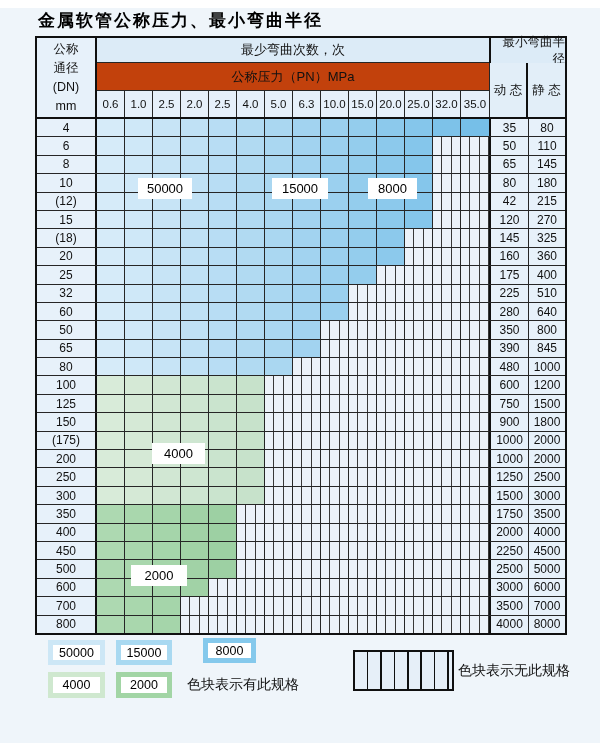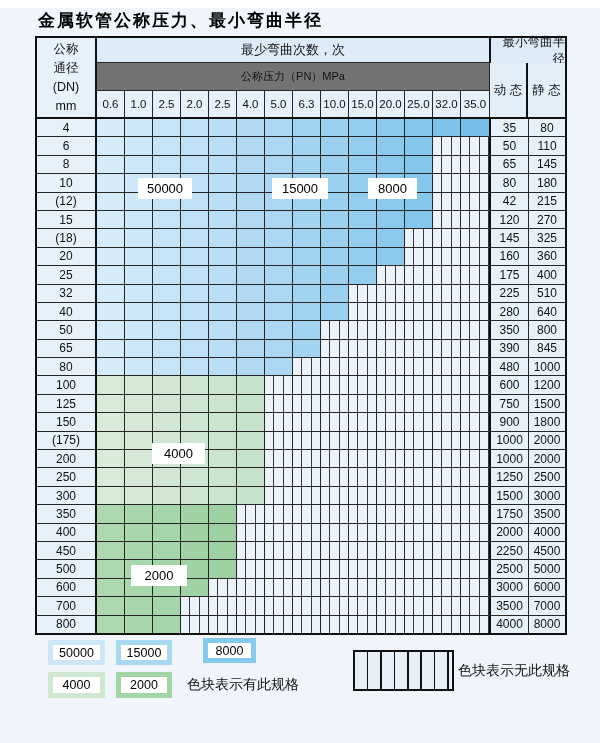--- a/index.html
+++ b/index.html
@@ -18,21 +18,21 @@
            font-size:12.5px;color:#111;line-height:19px;}
   .head-right{flex:1;display:flex;flex-direction:column;}
   .head-row1{height:25px;display:flex;}
   .bend-count{width:392px;display:flex;align-items:center;justify-content:center;
               font-size:13px;color:#111;background:#dcebf7;border-bottom:1px solid #262626;}
   .min-radius{width:76px;border-left:2px solid #101010;display:flex;align-items:center;justify-content:center;
               font-size:12.5px;color:#111;background:#dcebf7;}
   .head-row23{flex:1;display:flex;}
   .press-block{width:392px;display:flex;flex-direction:column;}
   .press-title{height:28px;display:flex;align-items:center;justify-content:center;
-               font-size:11px;color:#111;background:#737373;border-bottom:1px solid #262626;}
+               font-size:13px;color:#111;background:#c2410c;border-bottom:1px solid #262626;}
   .press-vals{flex:1;display:flex;}
   .pv-cell{flex:0 0 28px;display:flex;align-items:center;justify-content:center;
            font-size:11.5px;color:#111;background:#e6f0fa;border-right:1px solid #262626;}
   .pv-cell:last-child{border-right:none;}
   .sd-head{display:flex;align-items:center;justify-content:center;font-size:12.5px;color:#111;background:#e2eef8;}
   .static-head{width:39px;border-left:2px solid #101010;}
   .dynamic-head{width:37px;border-left:1px solid #262626;}
   .tbody{display:flex;flex-direction:column;height:514px;}
   .trow{flex:1;display:flex;border-bottom:1px solid #262626;}
   .trow:last-child{border-bottom:none;}
@@ -288,21 +288,21 @@
           <div class="pn-cell" style="background: rgb(155, 208, 239);"></div>
           <div class="pn-cell hatch"></div>
           <div class="pn-cell hatch"></div>
           <div class="pn-cell hatch"></div>
           <div class="pn-cell hatch"></div>
           <div class="pn-cell last-pn hatch"></div>
           <div class="static-cell">225</div>
           <div class="dynamic-cell">510</div>
         </div>
         <div class="trow">
-          <div class="dn-cell">40</div>
+          <div class="dn-cell">60</div>
           <div class="pn-cell" style="background: rgb(214, 235, 249);"></div>
           <div class="pn-cell" style="background: rgb(207, 232, 248);"></div>
           <div class="pn-cell" style="background: rgb(199, 228, 246);"></div>
           <div class="pn-cell" style="background: rgb(192, 225, 245);"></div>
           <div class="pn-cell" style="background: rgb(184, 221, 244);"></div>
           <div class="pn-cell" style="background: rgb(177, 218, 242);"></div>
           <div class="pn-cell" style="background: rgb(170, 215, 241);"></div>
           <div class="pn-cell" style="background: rgb(162, 211, 240);"></div>
           <div class="pn-cell" style="background: rgb(155, 208, 239);"></div>
           <div class="pn-cell hatch"></div>

